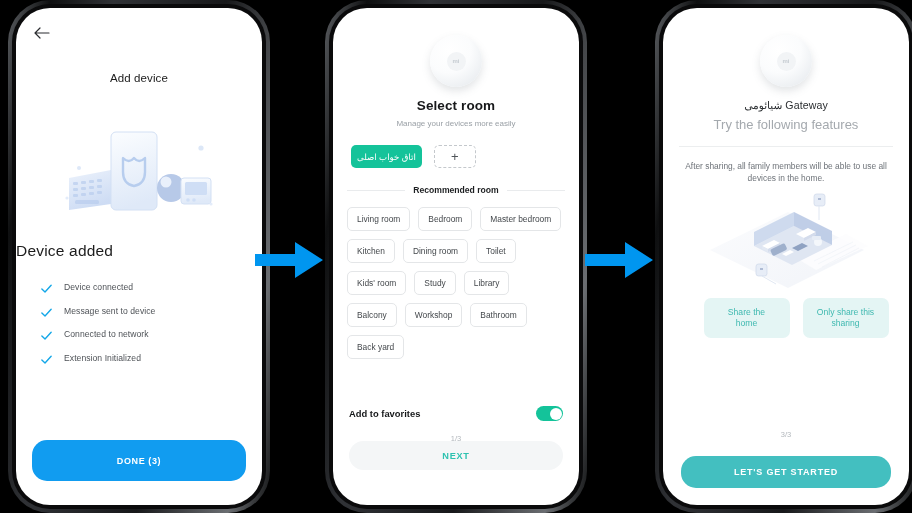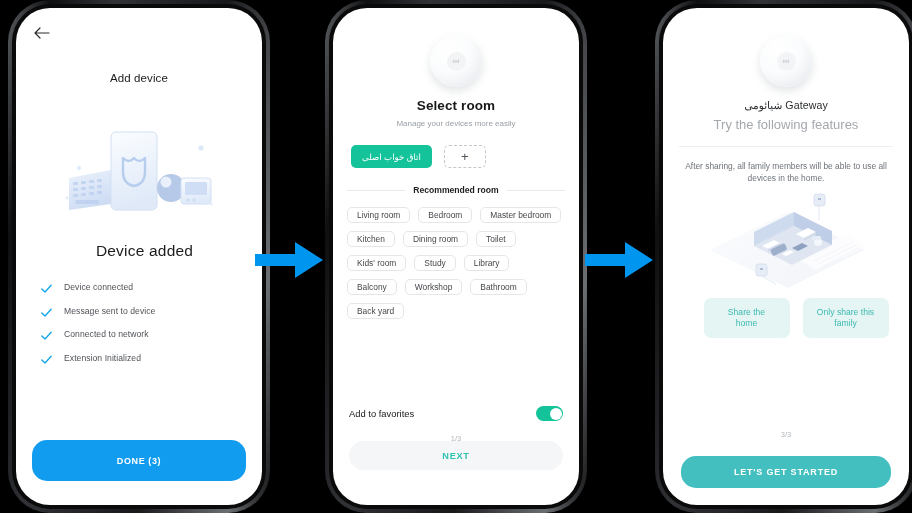--- a/index.html
+++ b/index.html
@@ -68,26 +68,24 @@
     width: 16px; height: 14px;
   }
 
   
   .s1-illus {
     margin: 34px auto 0;
     width: 160px; height: 100px;
     position: relative;
   }
   .s1-title {
-    text-align: center;
     font-size: 15.5px;
     color: #1c1c1c;
     margin-top: 24px;
     letter-spacing: .2px;
-    padding-left: 11px;
   }
   .checklist {
     margin: 22px 0 0 24px;
   }
   .check-row {
     display: flex;
     height: 19px;
     margin-bottom: 4.5px;
   }
   .check-mark {
@@ -150,21 +148,21 @@
     align-items: center;
     gap: 12px;
     padding: 0 18px;
     margin-top: 17px;
   }
   .chip-selected {
     background: #14C39A;
     color: #ffffff;
     font-size: 8.6px;
     height: 23px;
-    padding: 0 11px;
+    padding: 0 6px;
     border-radius: 5px;
     display: flex; align-items: center;
     direction: rtl;
   }
   .chip-add {
     width: 42px; height: 23px;
     border: 1px dashed #c4c8cc;
     border-radius: 5px;
     display: flex; align-items: center; justify-content: center;
     color: #50555a;
@@ -184,37 +182,37 @@
   }
   .room-grid {
     padding: 12px 14px 0;
     display: flex;
     flex-wrap: wrap;
     gap: 8px 8px;
   }
   .room-chip {
     border: 1px solid #e4e6e8;
     border-radius: 5px;
-    height: 16px;
+    height: 24px;
     padding: 0 9px;
     font-size: 8.4px;
     color: #44484c;
     display: flex; align-items: center;
     background: #fff;
   }
   .fav-row {
     position: absolute;
     left: 16px; right: 16px; bottom: 84px;
     display: flex;
     align-items: center;
     justify-content: space-between;
   }
   .fav-label {
     font-size: 9.4px;
-    font-weight: normal;
+    font-weight: bold;
     color: #16181a;
   }
   .toggle {
     width: 27px; height: 15px;
     border-radius: 8px;
     background: #14C39A;
     position: relative;
   }
   .toggle .knob {
     position: absolute;
@@ -525,21 +523,21 @@
         <div class="share-row">
           <div class="share-btn">
             <span>
               <span>Share the</span><br>
               <span>home</span>
             </span>
           </div>
           <div class="share-btn">
             <span>
               <span>Only share this</span><br>
-              <span>family</span>
+              <span>sharing</span>
             </span>
           </div>
         </div>
 
         <div class="pager" id="s3-pager">3/3</div>
         <div class="btn-start">LET'S GET STARTED</div>
       </div>
     </div>
   </div>
 

